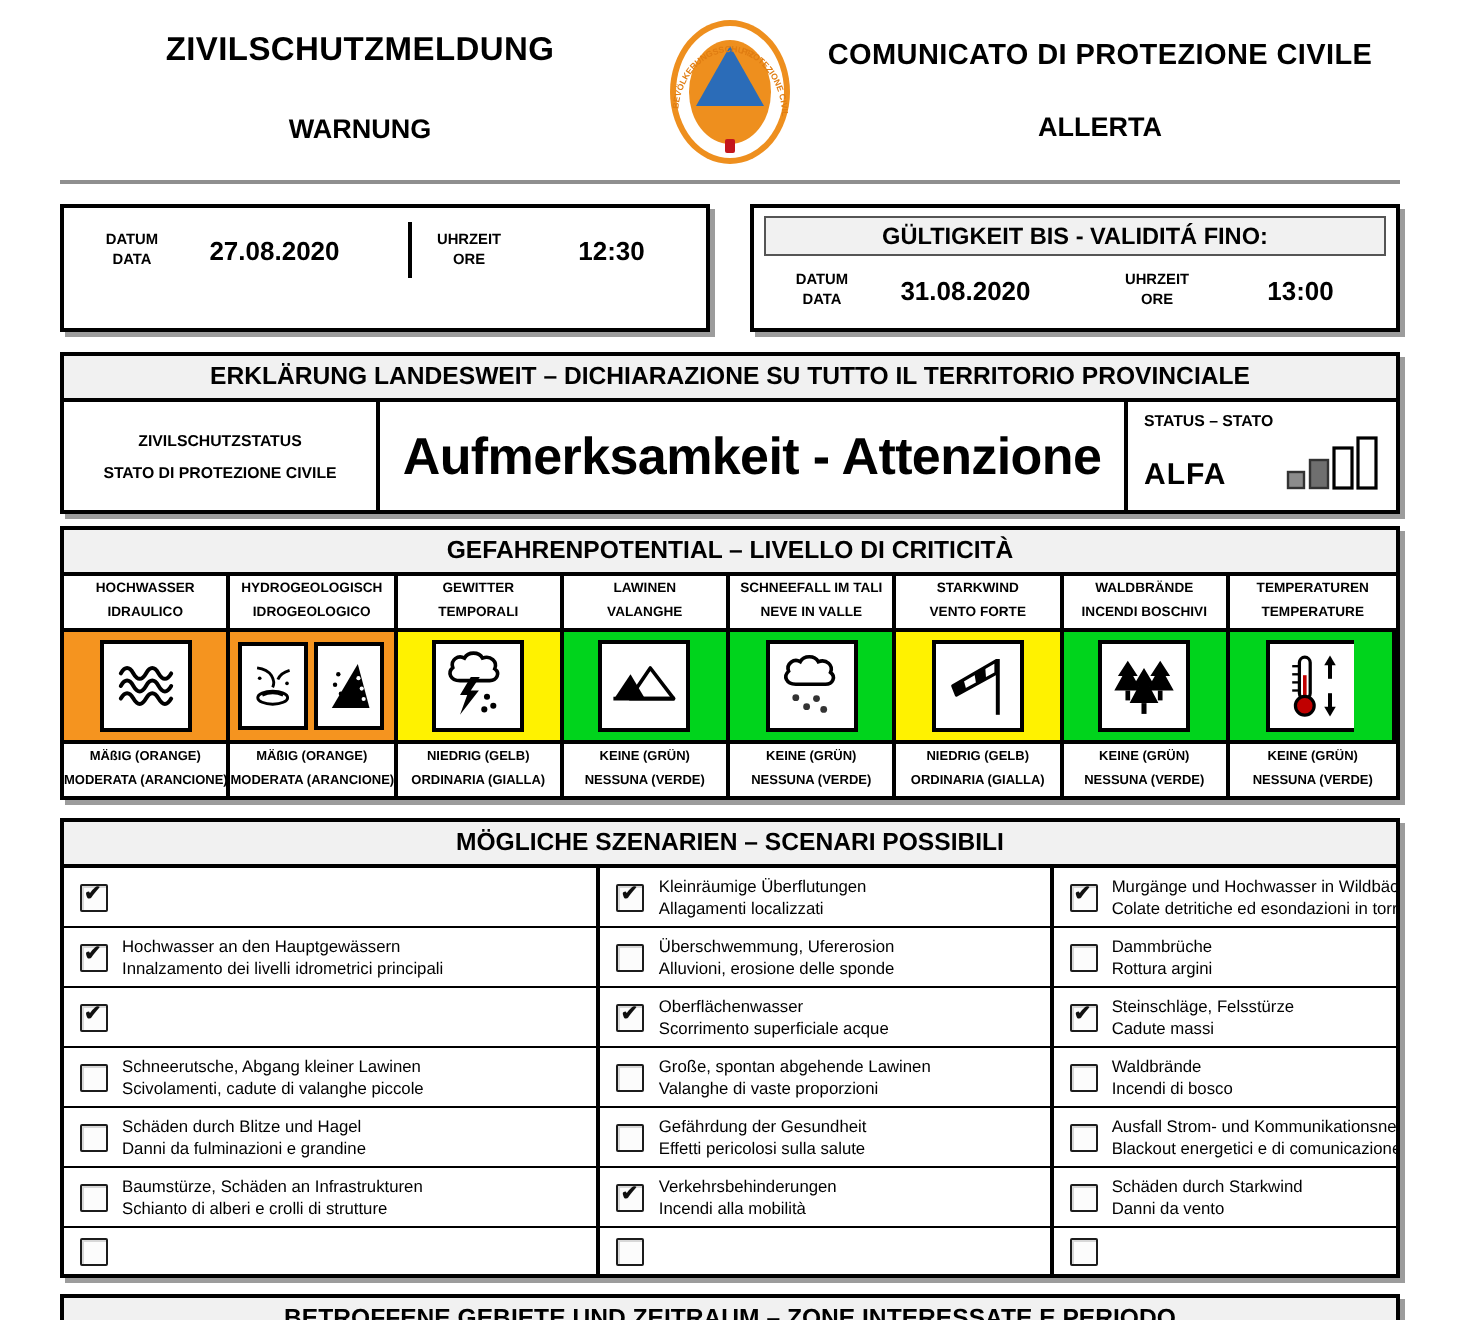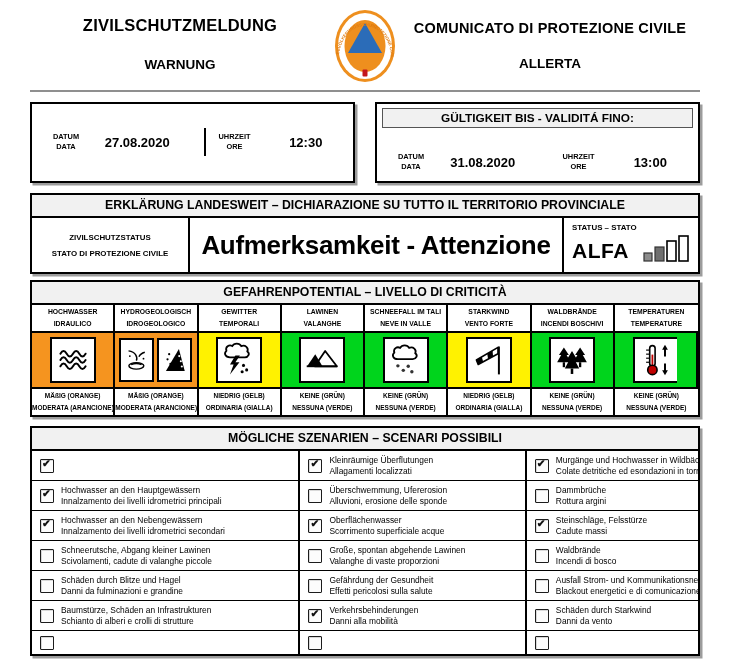--- a/index.html
+++ b/index.html
@@ -17,36 +17,36 @@
   .hrule{border:0;border-top:2px solid #8f8f8f;margin:4px 0 10px 0;}
 
   
   .box{border:2px solid #000;box-shadow:2.5px 2.5px 0 #9c9c9c;background:#fff;}
   .sec-title{background:#f1f1f1;border-bottom:2px solid #000;text-align:center;font-weight:bold;font-size:12.3px;padding:3px 0 4px 0;}
 
   
   .dates{display:flex;gap:20px;margin-bottom:10px;}
   .datebox{flex:1;border:2px solid #000;box-shadow:2.5px 2.5px 0 #9c9c9c;padding:4px 5px 5px 5px;}
   .datebox-title{border:1px solid #555;background:#f1f1f1;text-align:center;font-weight:bold;font-size:11.8px;padding:2px 0;}
-  .datebox-row{display:flex;align-items:stretch;margin-top:20px;height:28px;gap:24px;}
+  .datebox-row{display:flex;align-items:stretch;margin-top:3px;height:28px;gap:24px;}
   .dhalf{flex:1;display:flex;align-items:center;}
   .dhalf.divided{border-left:2px solid #000;}
   .dlabel{font-size:7.4px;font-weight:bold;text-align:center;width:58px;line-height:1.35;}
   .dlabel .ln{display:block;}
   .dvalue{font-weight:bold;font-size:13px;flex:1;text-align:center;}
 
   
   .decl{margin-bottom:6px;}
   .decl-body{display:flex;height:54px;align-items:stretch;}
   .decl-left{width:116px;border-right:2px solid #000;display:flex;flex-direction:column;justify-content:center;align-items:center;gap:7px;font-size:7.9px;font-weight:bold;text-align:center;padding:0 20px;}
   .decl-center{flex:1;display:flex;align-items:center;justify-content:center;font-weight:bold;font-size:26px;letter-spacing:-.3px;text-align:center;}
   .decl-right{width:118px;border-left:2px solid #000;padding:5px 8px 0 8px;}
   .status-label{font-size:7.9px;font-weight:bold;}
   .status-row{display:flex;align-items:flex-end;justify-content:space-between;margin-top:3px;}
-  .status-value{font-weight:bold;font-size:21px;letter-spacing:.5px;}
+  .status-value{font-weight:bold;font-size:15px;letter-spacing:.5px;}
 
   
   .hz{margin-bottom:9px;}
   .hz-grid{display:grid;grid-template-columns:repeat(8,1fr);}
   .hz-head{border-right:2px solid #000;border-bottom:2px solid #000;height:26px;display:flex;flex-direction:column;justify-content:center;text-align:center;font-size:6.8px;font-weight:bold;line-height:1.75;overflow:hidden;}
   .hz-icon{border-right:2px solid #000;border-bottom:2px solid #000;height:54px;display:flex;align-items:center;justify-content:center;gap:3px;}
   .hz-label{border-right:2px solid #000;height:26px;display:flex;flex-direction:column;justify-content:center;text-align:center;font-size:6.5px;font-weight:bold;line-height:1.85;background:#fff;overflow:hidden;}
   .hz-grid .lastcol{border-right:none;}
   .ln{display:block;white-space:nowrap;}
   .iconbox{width:42px;height:42px;background:#fff;border:2px solid #000;display:flex;align-items:center;justify-content:center;}
@@ -381,24 +381,20 @@
       <div class="sc-cell c3">
           <span class="cb"></span>
           <span class="sc-text">
             <span class="ln">Dammbrüche</span>
             <span class="ln">Rottura argini</span>
           </span>
         </div>
 
       <div class="sc-cell">
           <span class="cb on"></span>
-          <span class="sc-text">
-            <span class="ln">Hochwasser an den Nebengewässern</span>
-            <span class="ln">Innalzamento dei livelli idrometrici secondari</span>
-          </span>
         </div>
       <div class="sc-cell">
           <span class="cb on"></span>
           <span class="sc-text">
             <span class="ln">Oberflächenwasser</span>
             <span class="ln">Scorrimento superficiale acque</span>
           </span>
         </div>
       <div class="sc-cell c3">
           <span class="cb on"></span>
@@ -456,21 +452,21 @@
           <span class="cb"></span>
           <span class="sc-text">
             <span class="ln">Baumstürze, Schäden an Infrastrukturen</span>
             <span class="ln">Schianto di alberi e crolli di strutture</span>
           </span>
         </div>
       <div class="sc-cell">
           <span class="cb on"></span>
           <span class="sc-text">
             <span class="ln">Verkehrsbehinderungen</span>
-            <span class="ln">Danni alla mobilità</span>
+            <span class="ln">Incendi alla mobilità</span>
           </span>
         </div>
       <div class="sc-cell c3">
           <span class="cb"></span>
           <span class="sc-text">
             <span class="ln">Schäden durch Starkwind</span>
             <span class="ln">Danni da vento</span>
           </span>
         </div>
 

